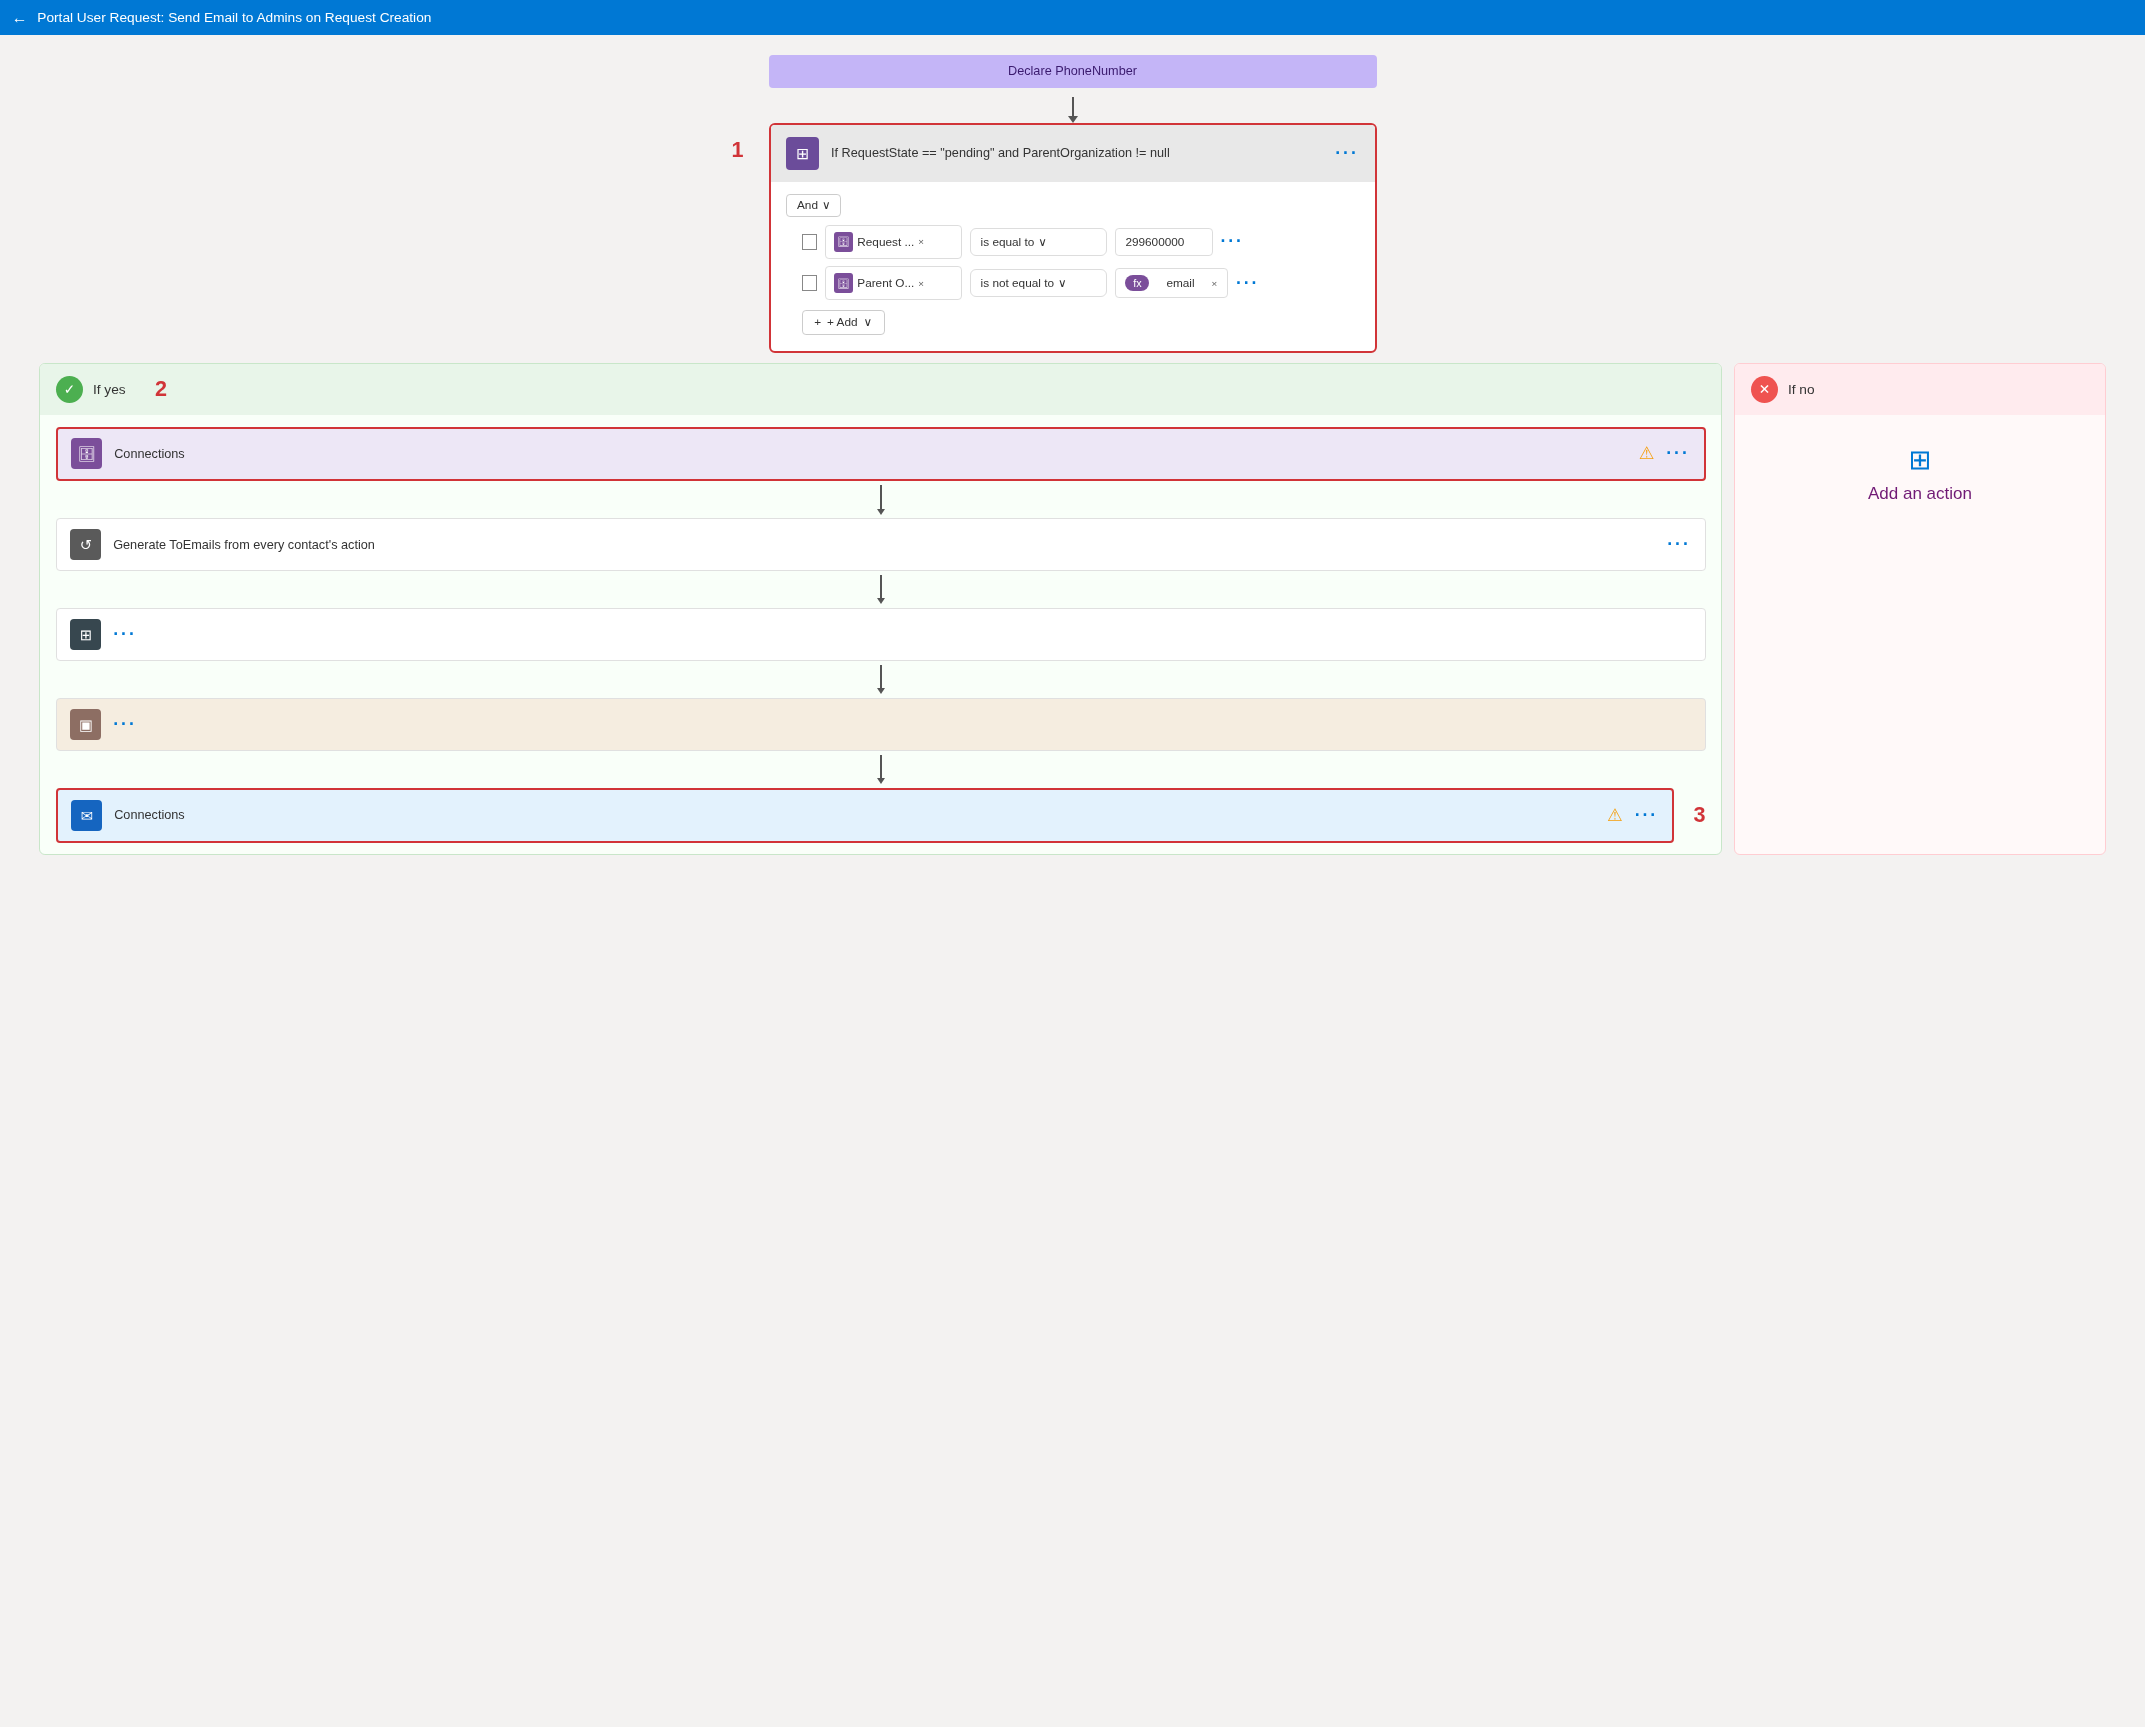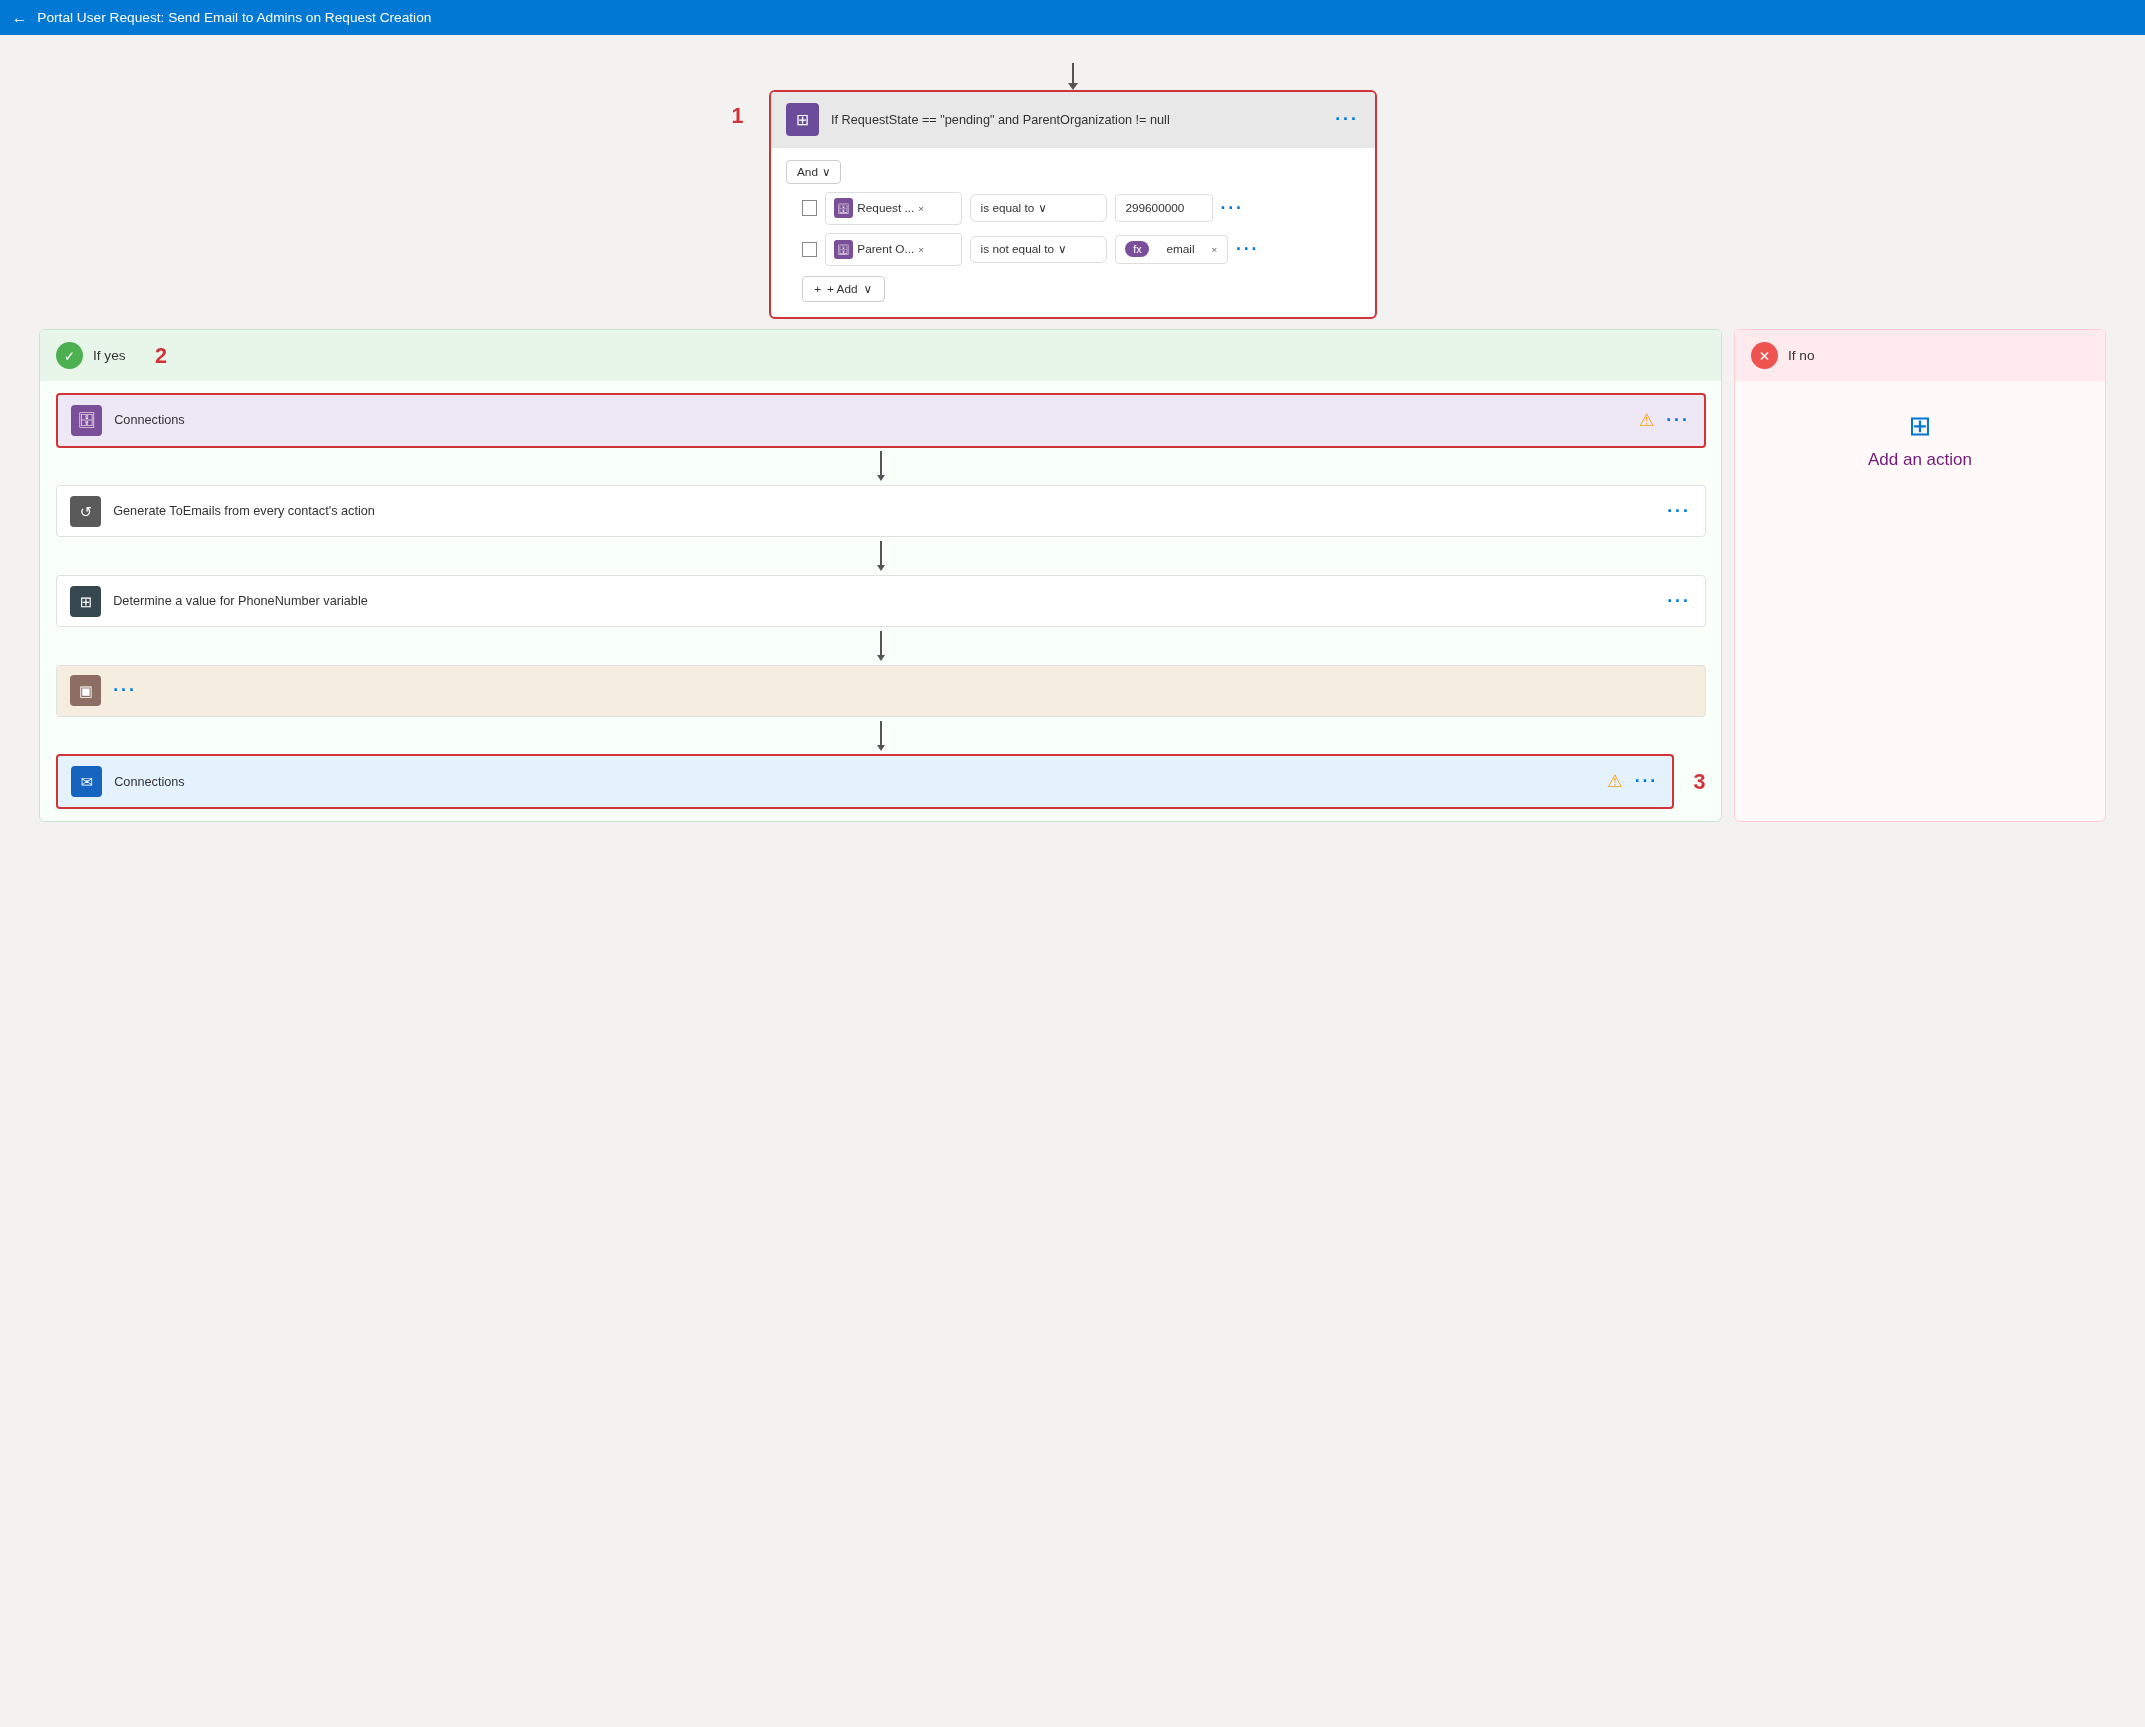--- a/index.html
+++ b/index.html
@@ -404,20 +404,23 @@
 </head>
 <body>
 
 <div class="top-bar">
   <span class="back-arrow">←</span>
   <span class="title">Portal User Request: Send Email to Admins on Request Creation</span>
 </div>
 
 <div class="canvas">
 
+  <div style="display:flex; justify-content:center; margin-bottom:0;">
+    <div class="declare-block">Declare PhoneNumber</div>
+  </div>
 
   <div style="display:flex; justify-content:center; margin: 0;">
     <div class="arrow-with-head">
       <div class="line"></div>
       <div class="head"></div>
     </div>
   </div>
 
   <div style="display:flex; justify-content:center; margin-bottom: 9.8px; position:relative;">
     <div style="position:relative;">
@@ -515,21 +518,20 @@
           <span class="more-btn">···</span>
         </div>
 
         <div class="connector-vertical">
           <div class="connector-line"></div>
           <div class="connector-arrow"></div>
         </div>
 
         <div class="action-block">
           <div class="action-icon action-icon-dark">⊞</div>
-          <span class="action-label">Determine a value for PhoneNumber variable</span>
           <span class="more-btn">···</span>
         </div>
 
         <div class="connector-vertical">
           <div class="connector-line"></div>
           <div class="connector-arrow"></div>
         </div>
 
         <div class="action-block" style="background:#f5ede0;">
           <div class="action-icon action-icon-brown">▣</div>

